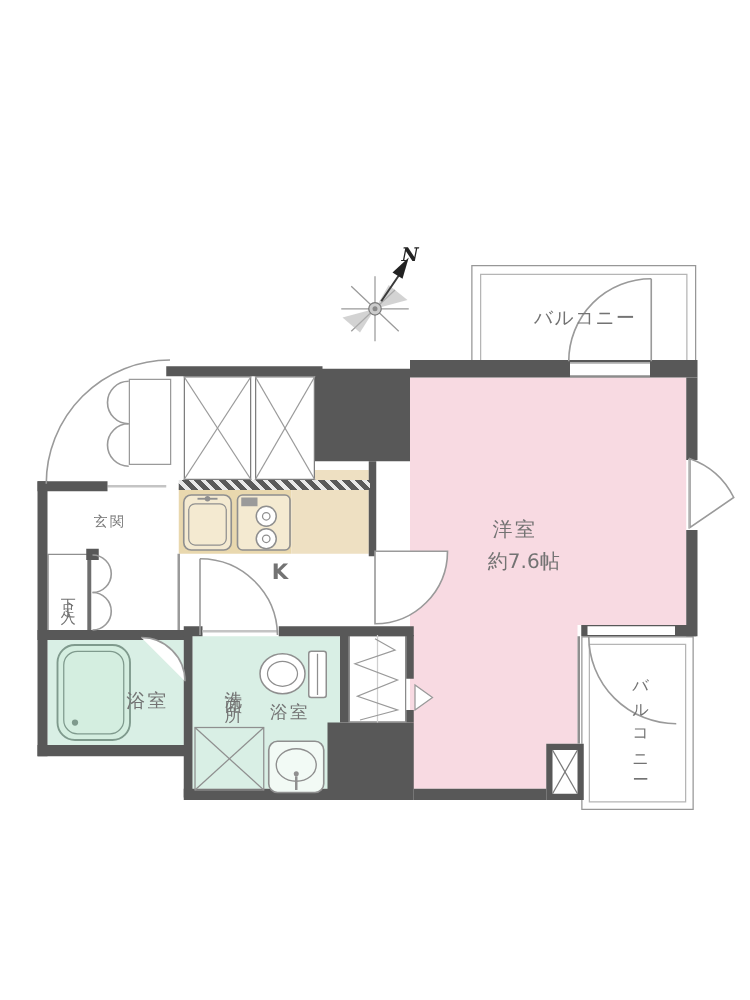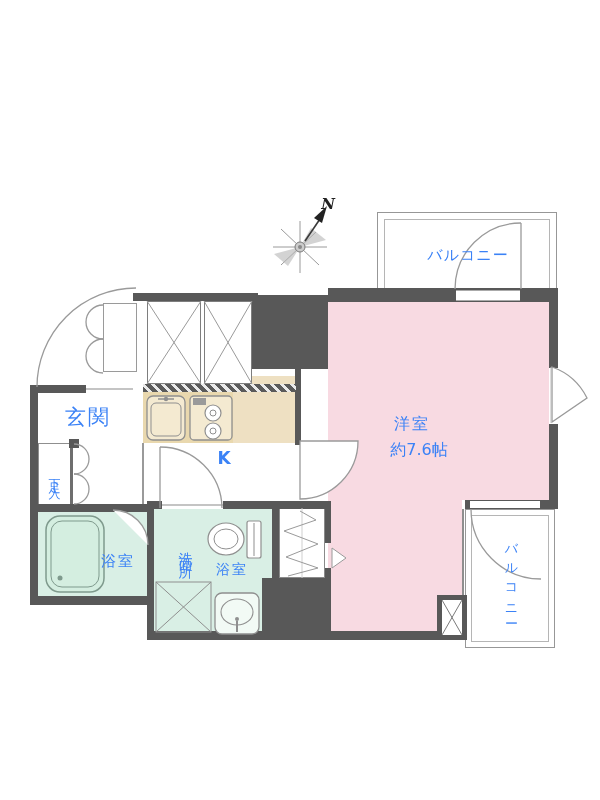--- a/index.html
+++ b/index.html
@@ -2,21 +2,21 @@
 <html><head>
 <meta charset="utf-8">
 <style>
   html,body{margin:0;padding:0;background:#fff;}
   #canvas{position:relative;width:600px;height:800px;background:#ffffff;overflow:hidden;
           font-family:"DejaVu Sans","Liberation Sans",sans-serif;}
   .abs{position:absolute;}
   .wall{position:absolute;background:#585858;z-index:3;}
   .fill{position:absolute;z-index:1;}
   .thin{position:absolute;z-index:2;}
-  .lbl{position:absolute;z-index:6;color:#3b82f6;transform:translate(-50%,-50%);
+  .lbl{position:absolute;z-index:6;color:#737373;transform:translate(-50%,-50%);
        white-space:nowrap;font-weight:500;}
   .v{writing-mode:vertical-rl;text-orientation:upright;}
   .boxline{position:absolute;background:#fff;border:1px solid #8f8f8f;box-sizing:border-box;z-index:2;}
   svg.overlay{position:absolute;left:0;top:0;z-index:4;}
   #watermark{position:absolute;left:36px;top:350px;width:520px;height:84px;line-height:84px;
              text-align:center;font-family:"DejaVu Serif","Liberation Serif",serif;
              font-size:70px;letter-spacing:4px;color:rgba(255,252,253,0.62);
              z-index:7;pointer-events:none;font-weight:600;}
   .hatch{position:absolute;z-index:3;background:repeating-linear-gradient(45deg,#5a5a5a 0 4px,#e9e9e9 4px 7px);}
 </style>
@@ -172,21 +172,21 @@
       <circle cx="300" cy="247" r="5" fill="#cccccc" stroke="#7a7a7a" stroke-width="1"></circle>
       <circle cx="300" cy="247" r="2" fill="#8a8a8a"></circle>
       <line x1="305" y1="241" x2="320" y2="219" stroke="#3a3a3a" stroke-width="1.6"></line>
       <polygon points="314,218 327,206 322,223" fill="#222222"></polygon>
     </g>
   </svg>
 
   <div class="lbl" style="left:468px;top:255px;font-size:15px;letter-spacing:1px;">バルコニー</div>
   <div class="lbl" style="left:412px;top:424px;font-size:16px;letter-spacing:2px;">洋室</div>
   <div class="lbl" style="left:419px;top:450px;font-size:16px;">約7.6帖</div>
-  <div class="lbl" style="left:88px;top:417px;font-size:21px;letter-spacing:2px;">玄関</div>
+  <div class="lbl" style="left:88px;top:417px;font-size:11px;letter-spacing:2px;">玄関</div>
   <div class="lbl v" style="left:54px;top:475px;font-size:12px;letter-spacing:4px;">下足入</div>
   <div class="lbl" style="left:224px;top:458px;font-size:17px;font-weight:600;">K</div>
   <div class="lbl" style="left:118px;top:561px;font-size:15px;letter-spacing:2px;">浴室</div>
   <div class="lbl v" style="left:186px;top:550px;font-size:14px;letter-spacing:6px;">洗面所</div>
   <div class="lbl" style="left:232px;top:570px;font-size:14px;letter-spacing:2px;">浴室</div>
   <div class="lbl v" style="left:511px;top:578px;font-size:13px;letter-spacing:6px;">バルコニー</div>
   <div class="lbl" style="left:328px;top:204px;font-size:15px;font-weight:bold;font-style:italic;font-family:'DejaVu Serif','Liberation Serif',serif;color:#222;">N</div>
 
 
 </div>

